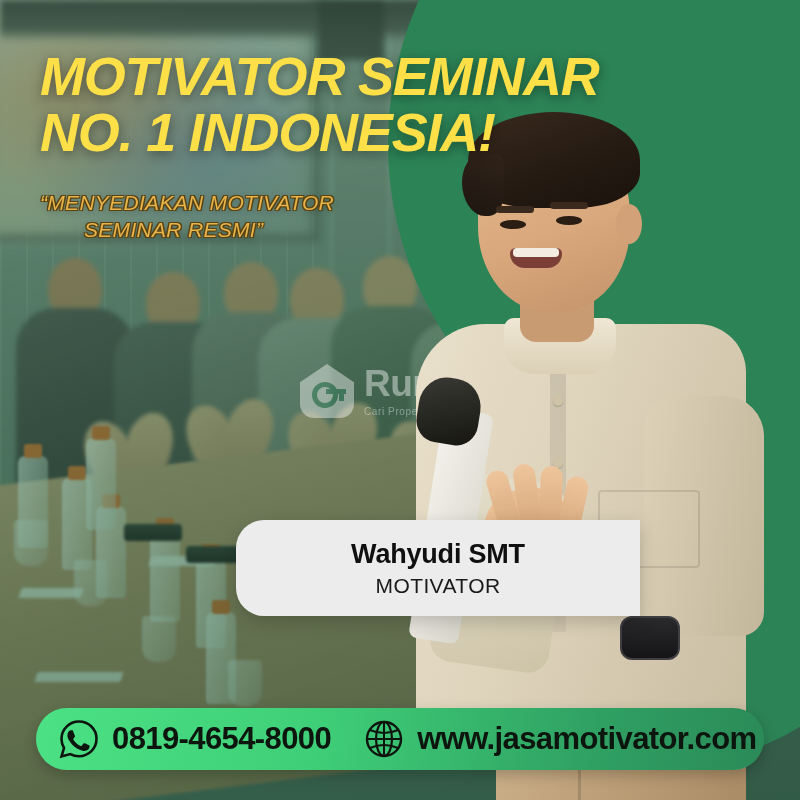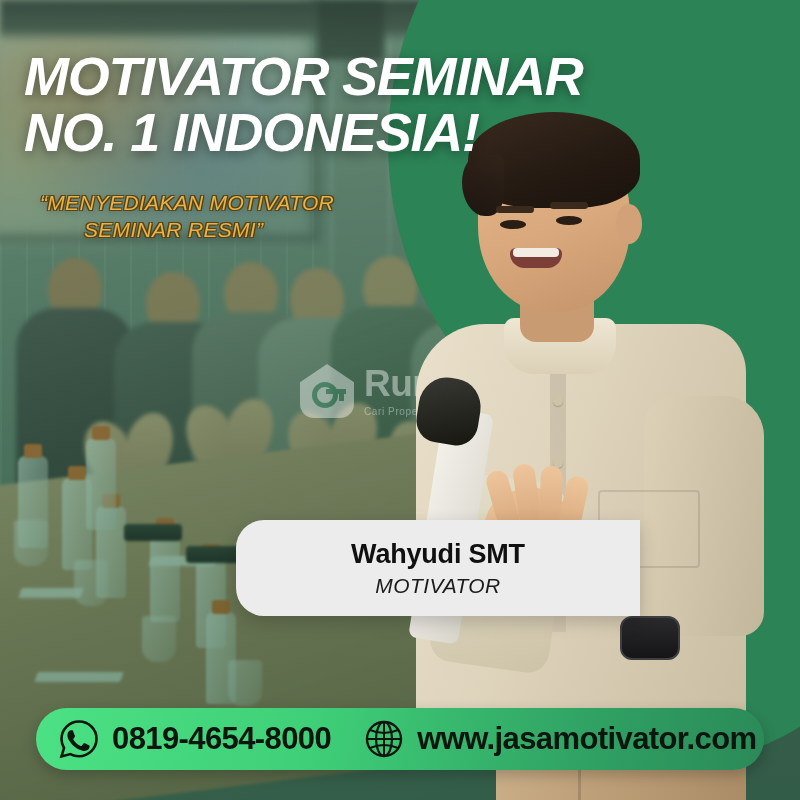--- a/index.html
+++ b/index.html
@@ -202,23 +202,23 @@
   .wm-badge .key-stem{
     position:absolute;left:26px;top:25px;width:20px;height:5px;background:#3d8f69;
   }
   .wm-badge .key-stem:after{content:"";position:absolute;right:2px;top:5px;width:5px;height:7px;background:#3d8f69;}
   .wm-text{display:flex;flex-direction:column;line-height:1;}
   .wm-name{font-size:37px;font-weight:700;color:#ffffff;letter-spacing:-.5px;}
   .wm-tag{font-size:10px;color:#e9f2ec;letter-spacing:.6px;margin-top:5px;}
 
   
   .headline{
-    position:absolute;left:24px;top:48px;width:620px;
+    position:absolute;left:40px;top:48px;width:620px;
     font-size:54px;line-height:1.04;font-weight:700;font-style:italic;
-    color:#ffffff;letter-spacing:-1.2px;
+    color:#fde047;letter-spacing:-1.2px;
     text-shadow:0 3px 12px rgba(0,0,0,.40);
   }
   .headline .l2{display:block;}
 
   .subhead{
     position:absolute;left:40px;top:190px;width:470px;
     font-size:21px;line-height:1.28;font-weight:400;font-style:italic;
     color:#e6b44a;letter-spacing:.3px;text-align:left;
     text-shadow:
       -1.2px -1.2px 0 #5a4212, 1.2px -1.2px 0 #5a4212,
@@ -230,21 +230,21 @@
   
   .namecard{
     position:absolute;left:236px;top:520px;width:404px;height:96px;
     background:#ececec;
     border-radius:28px 0 0 28px;
     box-shadow:0 6px 18px rgba(0,0,0,.18);
     display:flex;flex-direction:column;align-items:center;justify-content:center;
     gap:4px;
   }
   .nc-name{font-size:27px;font-weight:700;color:#101010;letter-spacing:-.2px;}
-  .nc-role{font-size:21px;font-style:italic;color:#1a1a1a;letter-spacing:.4px;}
+  .nc-role{font-size:21px;color:#1a1a1a;letter-spacing:.4px;}
 
   
   .contactbar{
     position:absolute;left:36px;bottom:30px;width:728px;height:62px;
     border-radius:32px;
     background:linear-gradient(100deg,#4ce184 0%,#3fcf78 38%,#2f9f62 78%,#2b8a58 100%);
     box-shadow:0 5px 14px rgba(0,0,0,.22);
     display:flex;align-items:center;
     padding:0 22px;box-sizing:border-box;gap:16px;
   }

